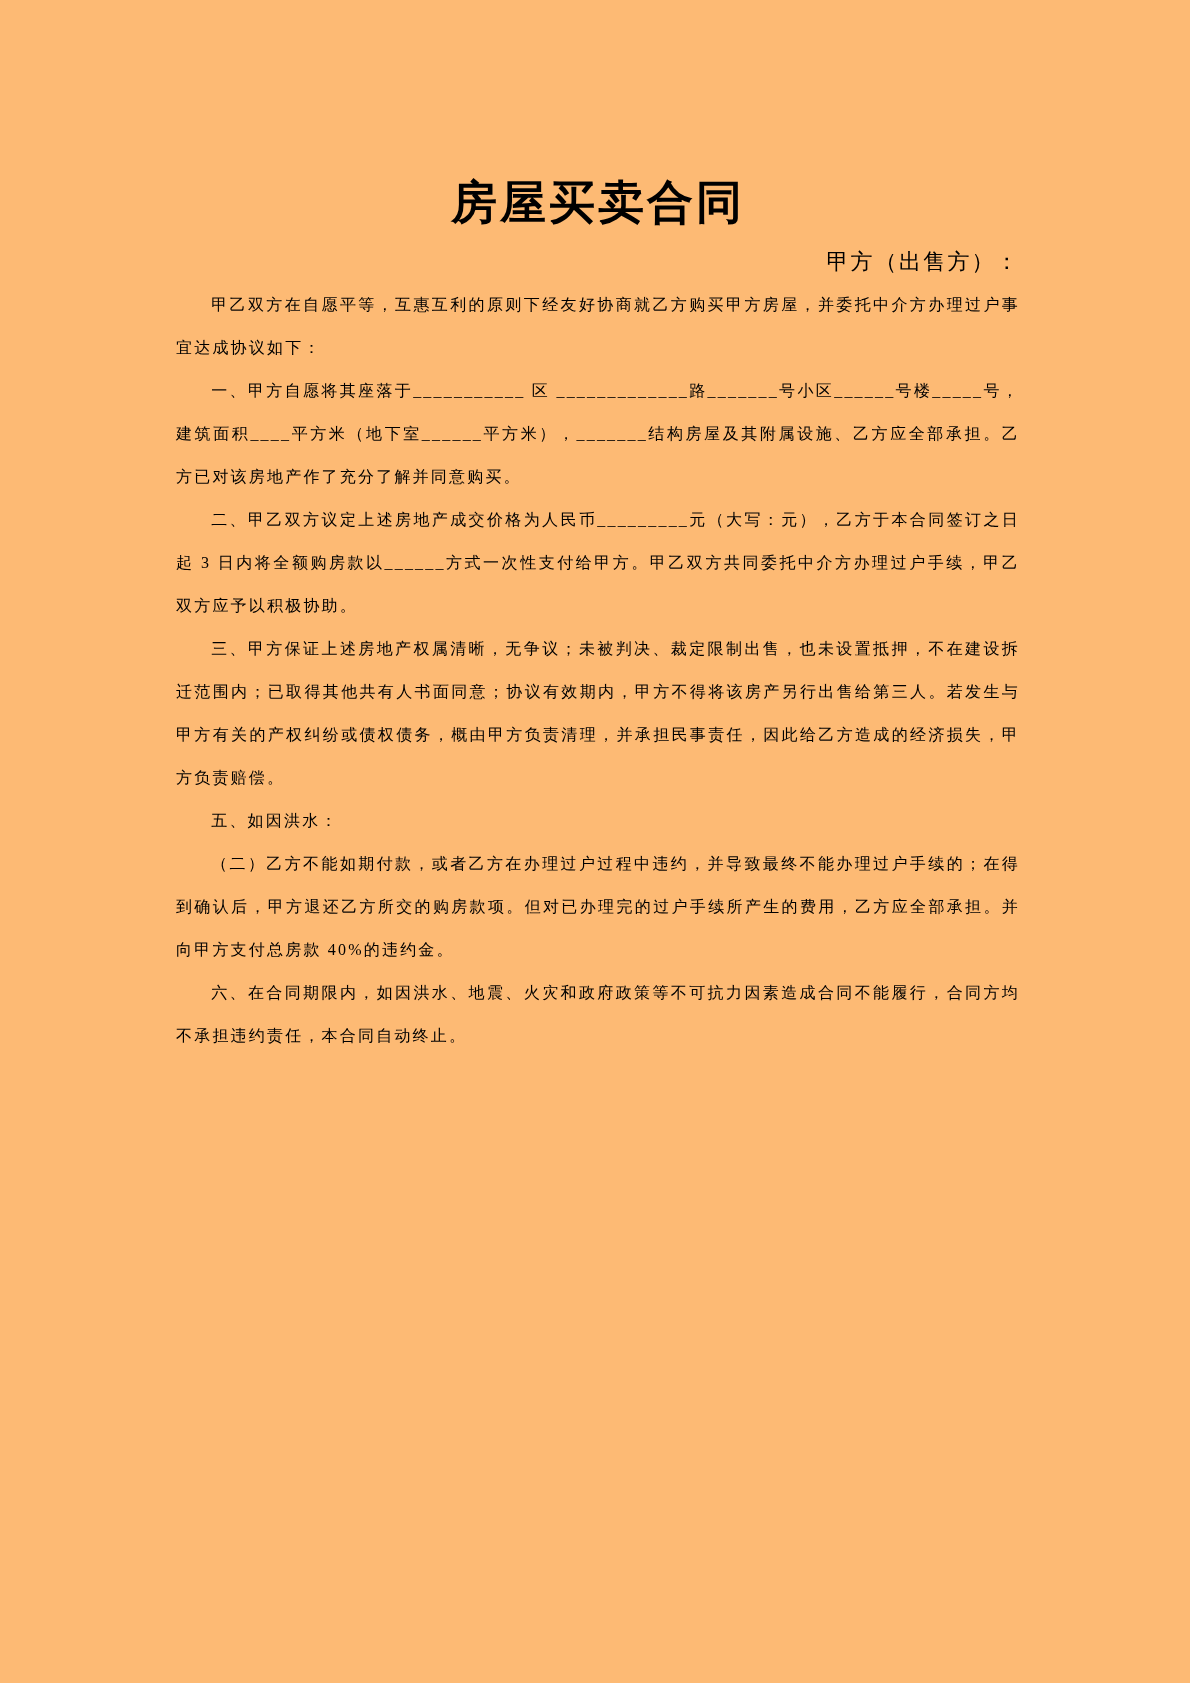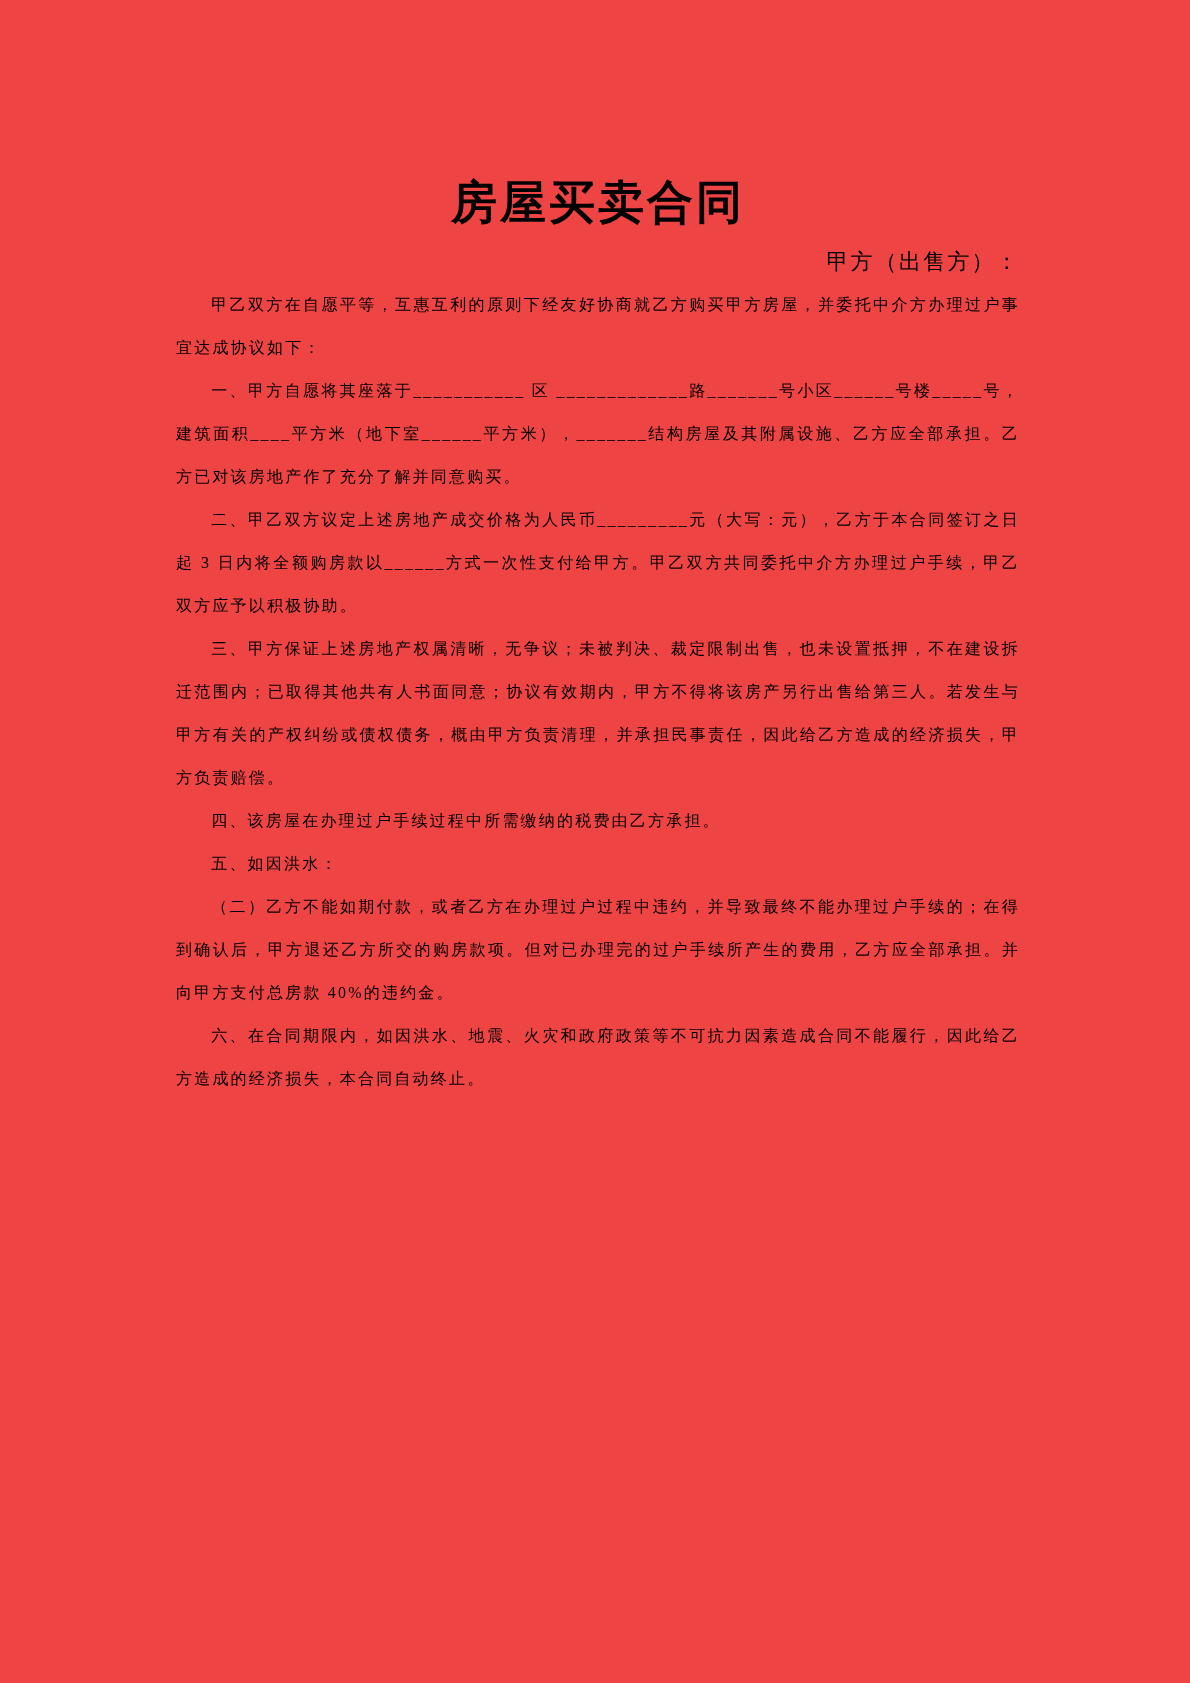--- a/index.html
+++ b/index.html
@@ -5,21 +5,21 @@
   html, body {
     margin: 0;
     padding: 0;
     background: #ffffff;
   }
   .page {
     position: relative;
     width: 1190px;
     height: 1683px;
     margin: 0 auto;
-    background: #ef4444;
+    background: #fdba74;
     color: #000000;
     font-family: "Liberation Serif", "DejaVu Serif", serif;
     overflow: hidden;
     box-sizing: border-box;
   }
   .content {
     position: absolute;
     left: 176px;
     top: 172px;
     width: 844px;
@@ -61,22 +61,21 @@
 
 
     <p class="clause">甲乙双方在自愿平等，互惠互利的原则下经友好协商就乙方购买甲方房屋，并委托中介方办理过户事宜达成协议如下：</p>
 
     <p class="clause">一、甲方自愿将其座落于___________ 区 _____________路_______号小区______号楼_____号，建筑面积____平方米（地下室______平方米），_______结构房屋及其附属设施、乙方应全部承担。乙方已对该房地产作了充分了解并同意购买。</p>
 
     <p class="clause">二、甲乙双方议定上述房地产成交价格为人民币_________元（大写：元），乙方于本合同签订之日起 3 日内将全额购房款以______方式一次性支付给甲方。甲乙双方共同委托中介方办理过户手续，甲乙双方应予以积极协助。</p>
 
     <p class="clause">三、甲方保证上述房地产权属清晰，无争议；未被判决、裁定限制出售，也未设置抵押，不在建设拆迁范围内；已取得其他共有人书面同意；协议有效期内，甲方不得将该房产另行出售给第三人。若发生与甲方有关的产权纠纷或债权债务，概由甲方负责清理，并承担民事责任，因此给乙方造成的经济损失，甲方负责赔偿。</p>
 
-    <p class="clause">四、该房屋在办理过户手续过程中所需缴纳的税费由乙方承担。</p>
 
     <p class="clause">五、如因洪水：</p>
 
 
     <p class="clause">（二）乙方不能如期付款，或者乙方在办理过户过程中违约，并导致最终不能办理过户手续的；在得到确认后，甲方退还乙方所交的购房款项。但对已办理完的过户手续所产生的费用，乙方应全部承担。并向甲方支付总房款 40%的违约金。</p>
 
-    <p class="clause">六、在合同期限内，如因洪水、地震、火灾和政府政策等不可抗力因素造成合同不能履行，因此给乙方造成的经济损失，本合同自动终止。</p>
+    <p class="clause">六、在合同期限内，如因洪水、地震、火灾和政府政策等不可抗力因素造成合同不能履行，合同方均不承担违约责任，本合同自动终止。</p>
   </div>
 </div>
 
 </body></html>

